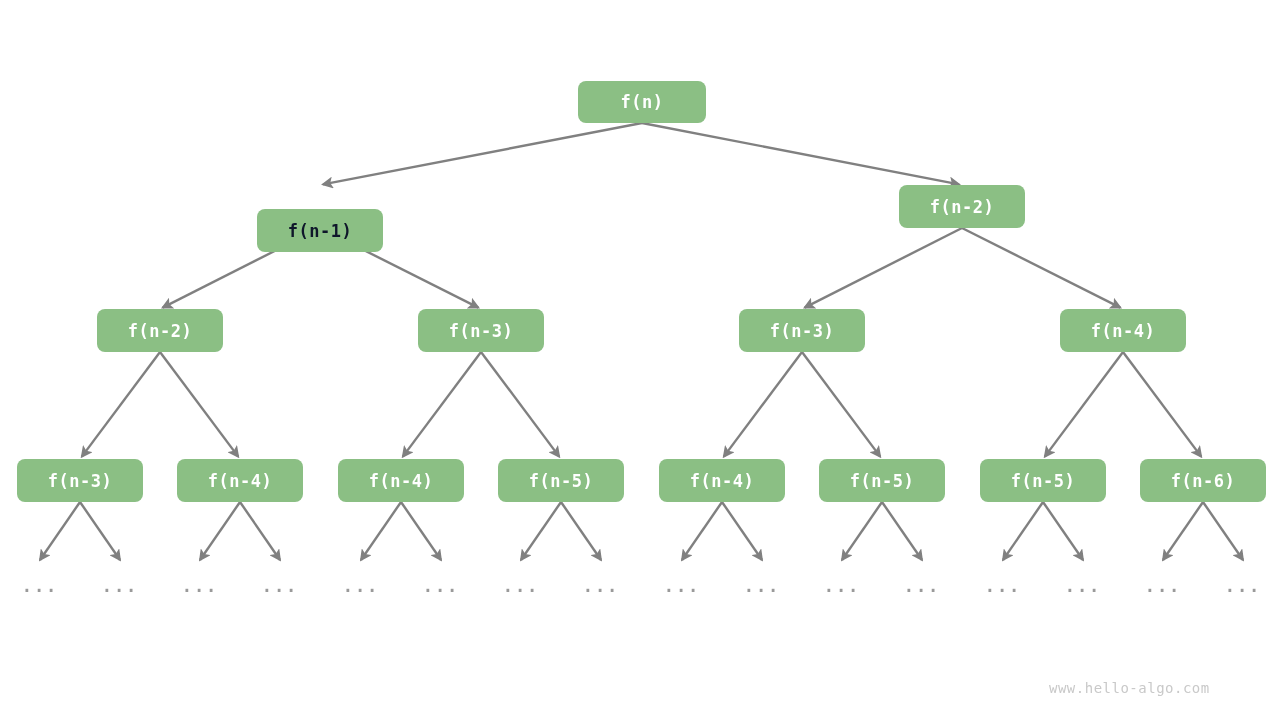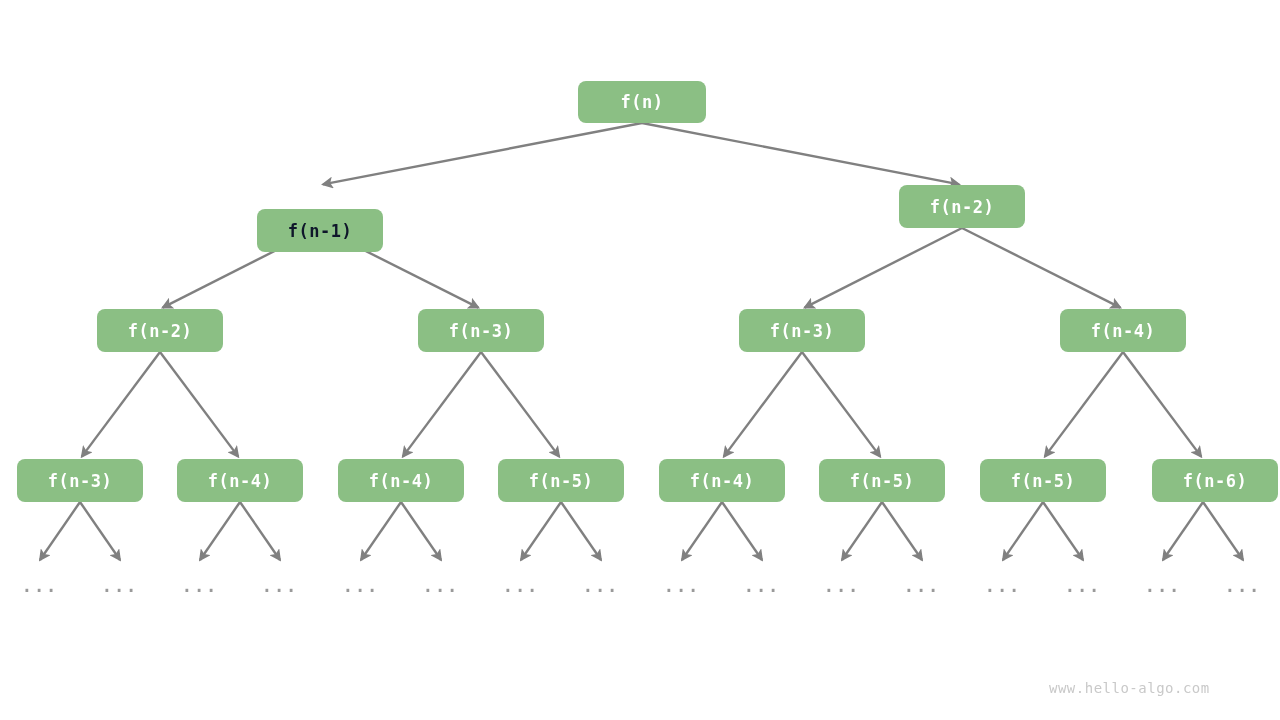--- a/index.html
+++ b/index.html
@@ -115,21 +115,21 @@
       <div class="node" style="left: 418px; top: 309px; width: 126px; height: 43px; background: rgb(139, 191, 132); color: rgb(255, 255, 255);">f(n-3)</div>
       <div class="node" style="left: 739px; top: 309px; width: 126px; height: 43px; background: rgb(139, 191, 132); color: rgb(255, 255, 255);">f(n-3)</div>
       <div class="node" style="left: 1060px; top: 309px; width: 126px; height: 43px; background: rgb(139, 191, 132); color: rgb(255, 255, 255);">f(n-4)</div>
       <div class="node" style="left: 17px; top: 459px; width: 126px; height: 43px; background: rgb(139, 191, 132); color: rgb(255, 255, 255);">f(n-3)</div>
       <div class="node" style="left: 177px; top: 459px; width: 126px; height: 43px; background: rgb(139, 191, 132); color: rgb(255, 255, 255);">f(n-4)</div>
       <div class="node" style="left: 338px; top: 459px; width: 126px; height: 43px; background: rgb(139, 191, 132); color: rgb(255, 255, 255);">f(n-4)</div>
       <div class="node" style="left: 498px; top: 459px; width: 126px; height: 43px; background: rgb(139, 191, 132); color: rgb(255, 255, 255);">f(n-5)</div>
       <div class="node" style="left: 659px; top: 459px; width: 126px; height: 43px; background: rgb(139, 191, 132); color: rgb(255, 255, 255);">f(n-4)</div>
       <div class="node" style="left: 819px; top: 459px; width: 126px; height: 43px; background: rgb(139, 191, 132); color: rgb(255, 255, 255);">f(n-5)</div>
       <div class="node" style="left: 980px; top: 459px; width: 126px; height: 43px; background: rgb(139, 191, 132); color: rgb(255, 255, 255);">f(n-5)</div>
-      <div class="node" style="left: 1140px; top: 459px; width: 126px; height: 43px; background: rgb(139, 191, 132); color: rgb(255, 255, 255); margin-left: 12px;">f(n-6)</div>
+      <div class="node" style="left: 1140px; top: 459px; width: 126px; height: 43px; background: rgb(139, 191, 132); color: rgb(255, 255, 255);">f(n-6)</div>
     </div>
   <div id="ellipsis-layer">
       <div class="ellipsis" style="left: 40px; top: 586px; color: rgb(154, 154, 154);">...</div>
       <div class="ellipsis" style="left: 120px; top: 586px; color: rgb(154, 154, 154);">...</div>
       <div class="ellipsis" style="left: 200px; top: 586px; color: rgb(154, 154, 154);">...</div>
       <div class="ellipsis" style="left: 280px; top: 586px; color: rgb(154, 154, 154);">...</div>
       <div class="ellipsis" style="left: 361px; top: 586px; color: rgb(154, 154, 154);">...</div>
       <div class="ellipsis" style="left: 441px; top: 586px; color: rgb(154, 154, 154);">...</div>
       <div class="ellipsis" style="left: 521px; top: 586px; color: rgb(154, 154, 154);">...</div>
       <div class="ellipsis" style="left: 601px; top: 586px; color: rgb(154, 154, 154);">...</div>

